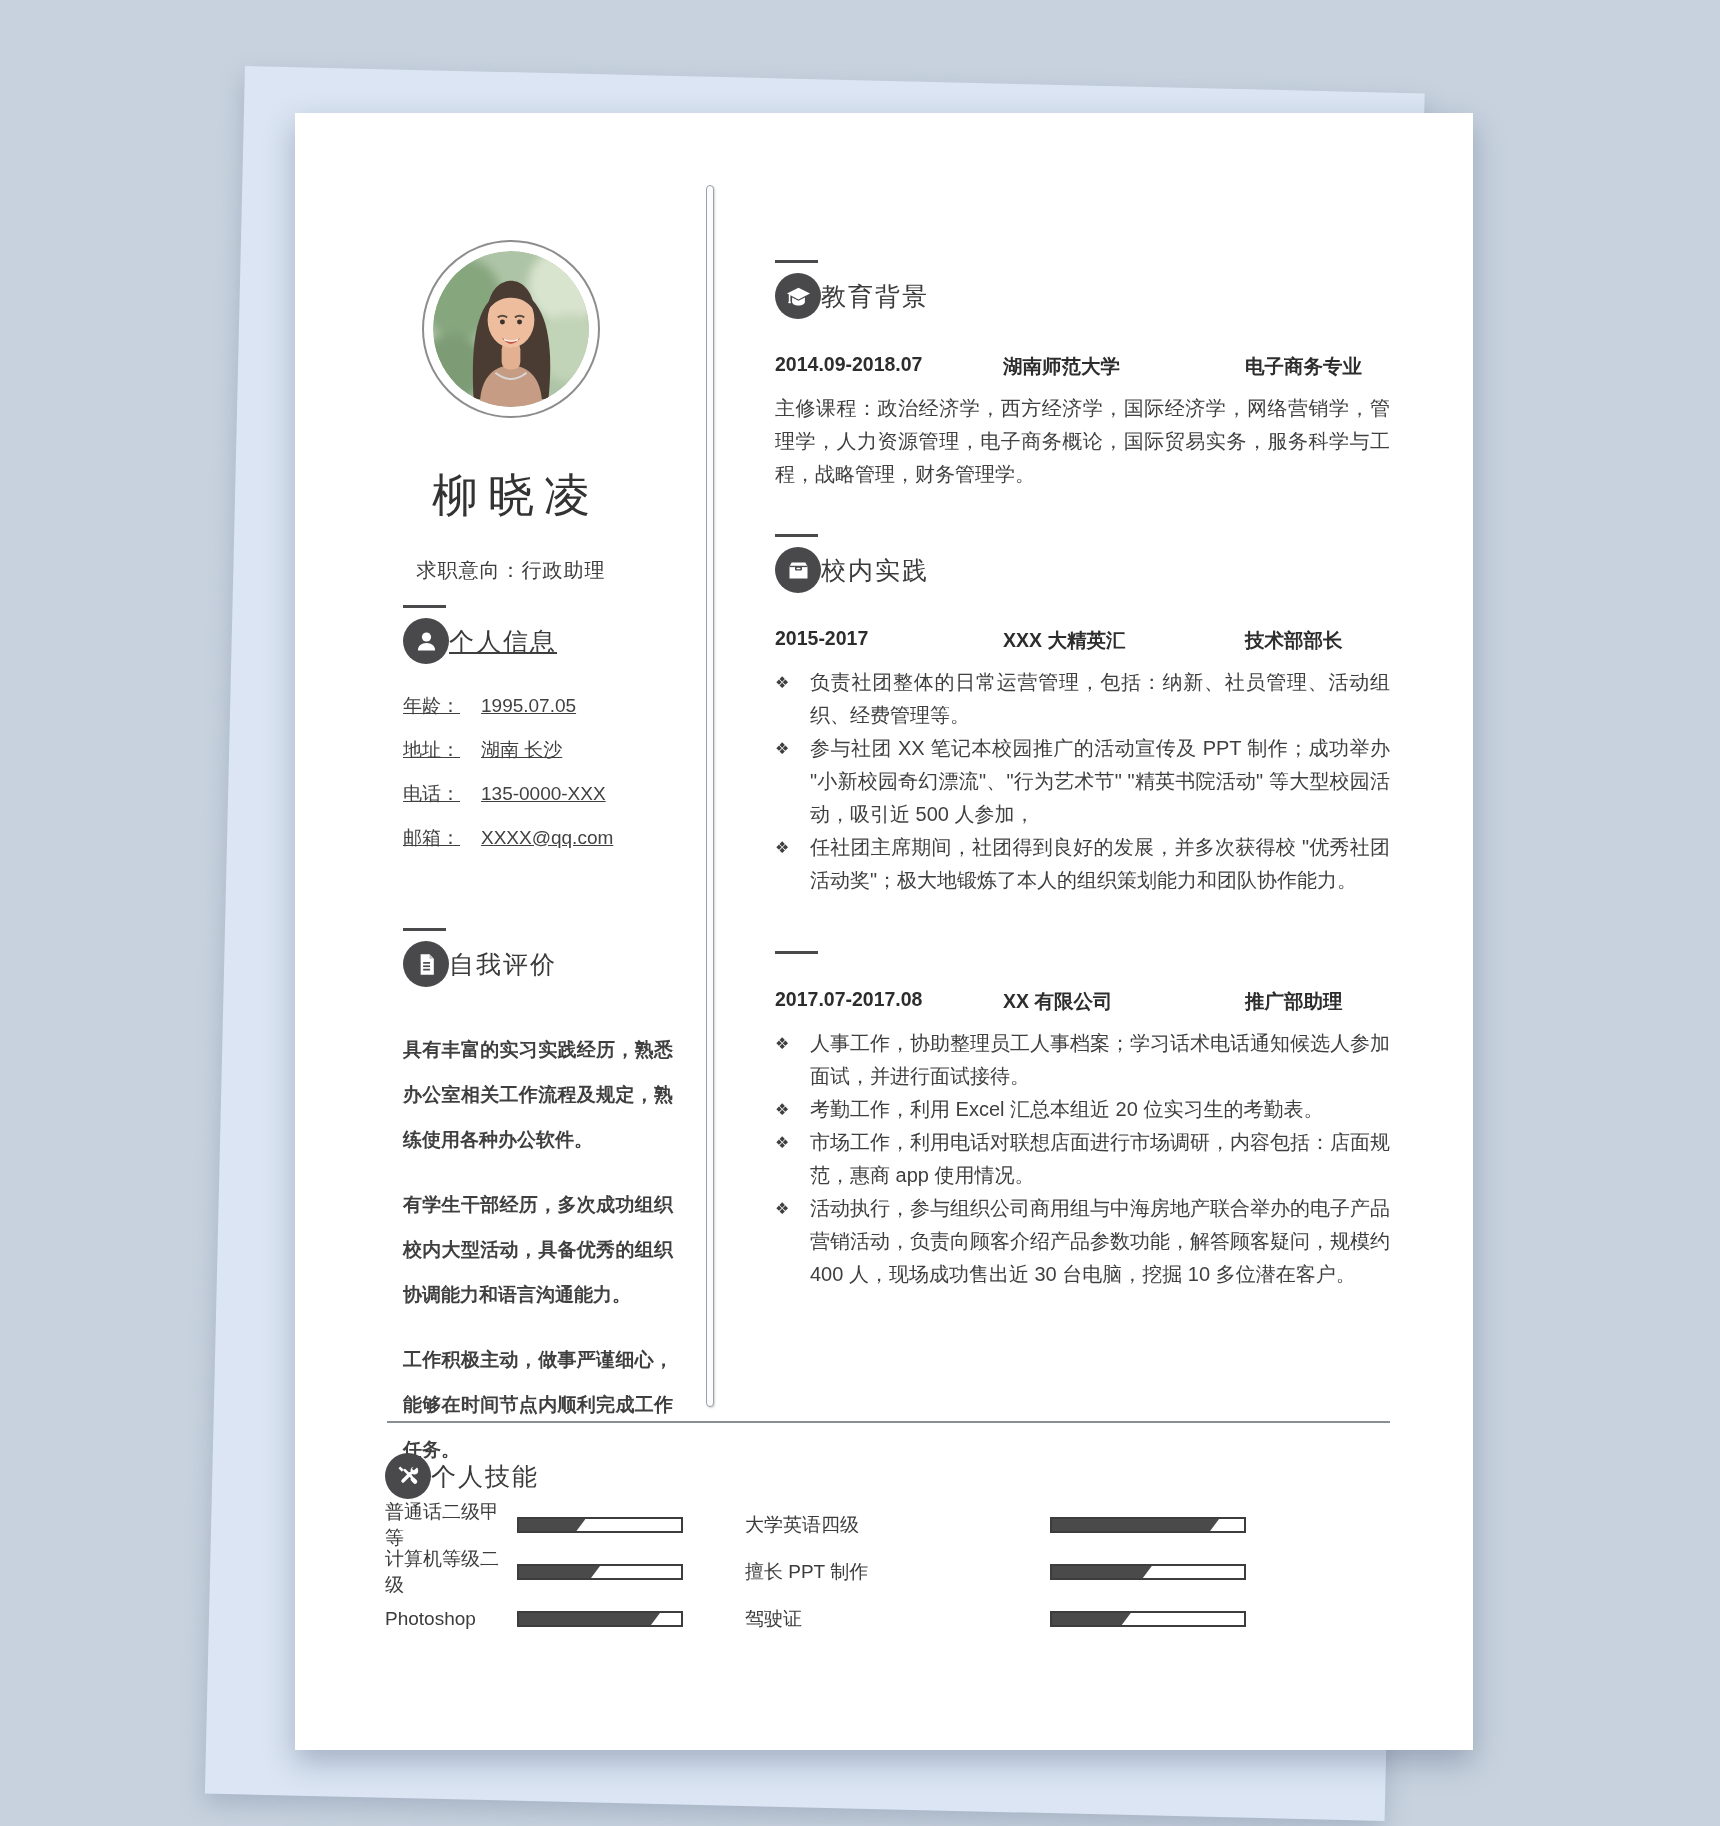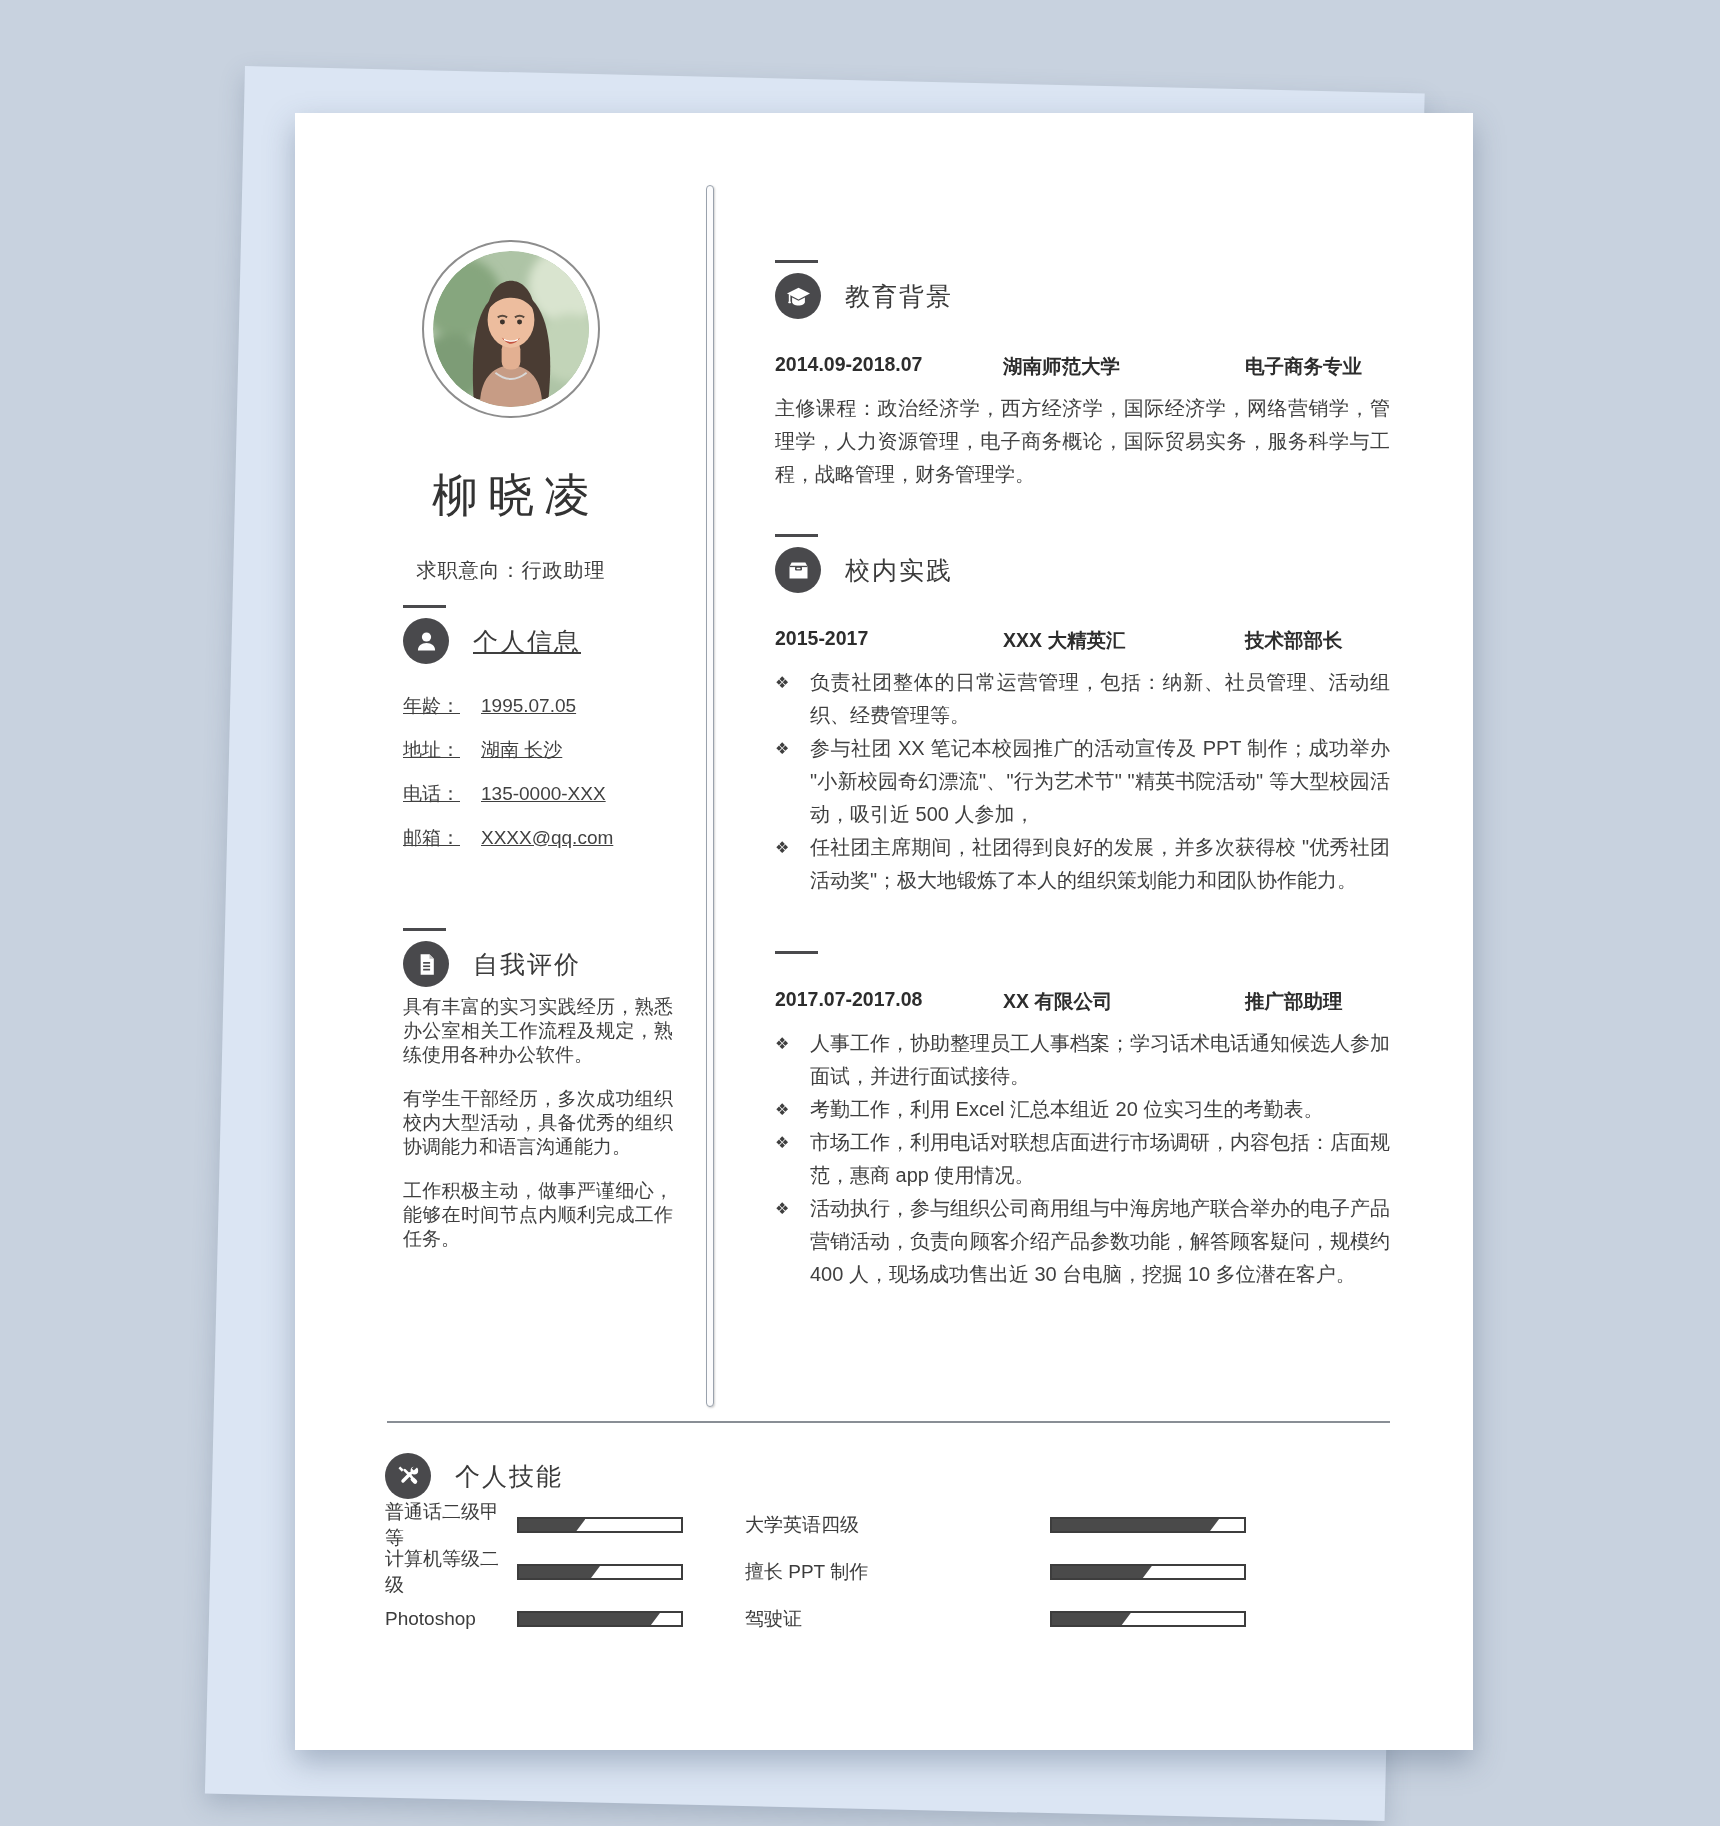--- a/index.html
+++ b/index.html
@@ -31,33 +31,33 @@
     position:absolute; left:0; top:352px; width:432px; text-align:center;
     font-size:46px; color:#333; letter-spacing:10px; text-indent:10px;
   }
   .intent {
     position:absolute; left:0; top:444px; width:432px; text-align:center;
     font-size:20px; color:#3d3d3d; letter-spacing:1px;
   }
   
   .section { position:absolute; }
   .overline { width:43px; height:3px; background:#4a4a4d; margin-bottom:10px; }
-  .header-row { display:flex; align-items:center; gap:24px; }
+  .header-row { display:flex; align-items:center; }
   .icon-circle {
     width:46px; height:46px; border-radius:50%; background:#49494c;
     display:flex; align-items:center; justify-content:center; flex:0 0 46px;
   }
   .icon-circle svg { width:27px; height:27px; }
   .sec-title { font-size:25px; color:#3b3b3b; letter-spacing:2px; }
   
   .info-list { margin-top:20px; }
   .info-row { display:flex; align-items:center; height:44px; font-size:19px; color:#414141; }
   .info-label { width:78px; }
   
-  .eval-text { margin-top:8px; width:270px; font-size:19px; line-height:24px; text-align:justify; }
+  .eval-text { margin-top:40px; width:270px; font-size:19px; line-height:45px; text-align:justify;font-weight:bold; }
   .eval-text p + p { margin-top:20px; }
   
   .v-divider {
     position:absolute; left:411px; top:72px; width:8px; height:1222px;
     background:#fcfcfd; border:1px solid #9aa2ad; border-radius:4px;
     box-shadow:1px 1px 2px rgba(0,0,0,.18);
   }
   
   .xp { width:615px; }
   .xp-row { display:flex; margin-top:34px; font-weight:bold; font-size:19.5px; color:#2d2d2d; }

